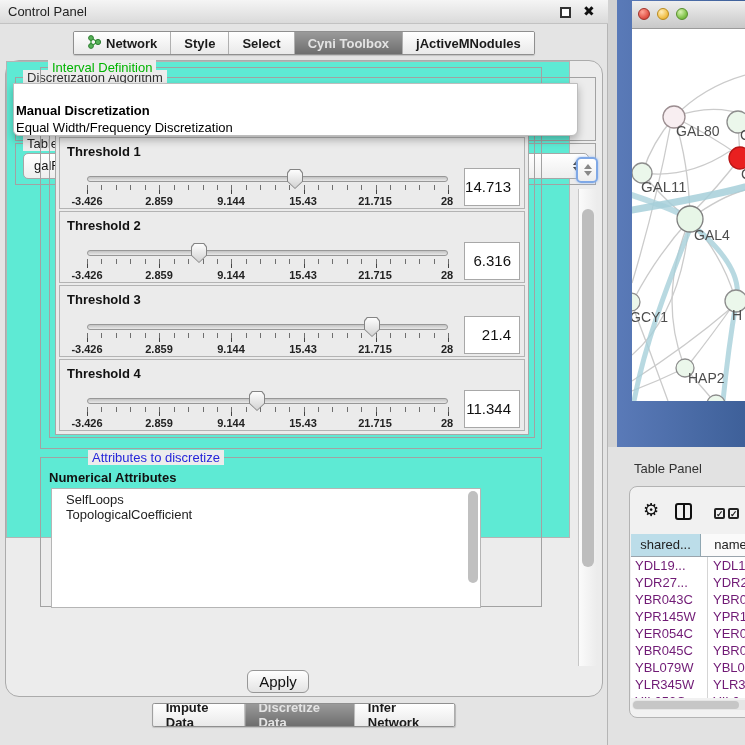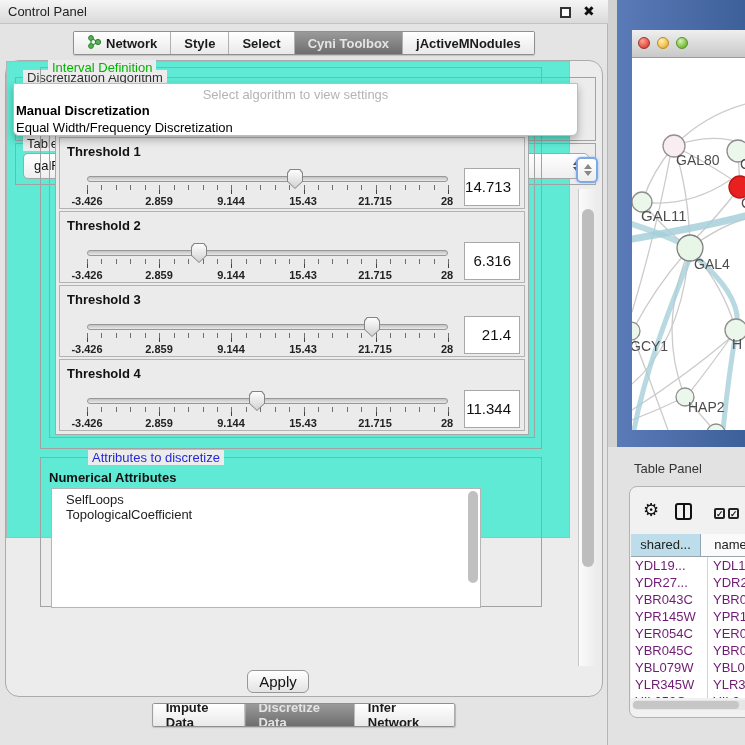--- a/index.html
+++ b/index.html
@@ -56,21 +56,21 @@
   
   #algo-popup { left:13px; top:83px; width:565px; height:53px; background:#fff; border:1px solid #bdbdbd; border-radius:0 0 6px 6px; box-shadow:0 4px 9px rgba(0,0,0,.28); z-index:20; }
   #algo-prompt { left:0; right:0; top:3px; text-align:center; font-size:13px; color:#b4b4b4; }
   .algo-item { position:absolute; left:2px; font-size:13px; color:#000; white-space:nowrap; }
 
   
   #focus-stepper { left:570px; top:96px; width:22px; height:26px; border:2px solid #7fa8e6; border-radius:5px; background:linear-gradient(#ffffff,#ededed); box-shadow:0 0 3px #9dbef0; z-index:10; }
 
   
   #net-frame { left:617px; top:0; width:128px; height:447px; background:linear-gradient(to right,#5a7ab8,#3e6099); }
-  #net-window { left:15px; top:30px; width:113px; height:400px; background:#fff; }
+  #net-window { left:15px; top:1px; width:113px; height:400px; background:#fff; }
   #net-titlebar { left:0; top:0; width:113px; height:28px; background:linear-gradient(#efefef,#c8c8c8); border-bottom:1px solid #9b9b9b; }
   .light { position:absolute; top:7px; width:12px; height:12px; border-radius:50%; }
   #light-red { left:6px; background:radial-gradient(circle at 35% 30%,#ffa596,#e4584c 60%,#c03227); border:1px solid #a03028; }
   #light-yellow { left:25px; background:radial-gradient(circle at 35% 30%,#ffeebc,#f2c24e 60%,#d89b1e); border:1px solid #b98a1c; }
   #light-green { left:44px; background:radial-gradient(circle at 35% 30%,#d8f2b2,#83c44c 60%,#5f9e2e); border:1px solid #578f2b; }
   #net-canvas { left:0; top:28px; width:113px; height:372px; }
   #net-canvas svg { display:block; }
 
   
   #table-panel { left:608px; top:447px; width:137px; height:298px; background:#e2e2e2; }
@@ -258,21 +258,20 @@
 
     <div class="abs" id="focus-stepper">
       <span class="arrows" style="right:4px;">
           <span class="arr-up" style="border-bottom-color:#888;"></span>
           <span class="arr-dn" style="border-top-color:#888;"></span>
         </span>
     </div>
   </div>
 
   <div class="abs" id="algo-popup">
-    <div class="abs" id="algo-prompt">Select algorithm to view settings</div>
     <div class="algo-item" style="top:19px;font-weight:bold;">Manual Discretization</div>
     <div class="algo-item" style="top:36px;">Equal Width/Frequency Discretization</div>
   </div>
 
   <div class="abs seg-group" id="bottom-tabs">
     <div class="seg">
         <span>Impute Data</span>
       </div>
     <div class="seg sel">
         <span>Discretize Data</span>

